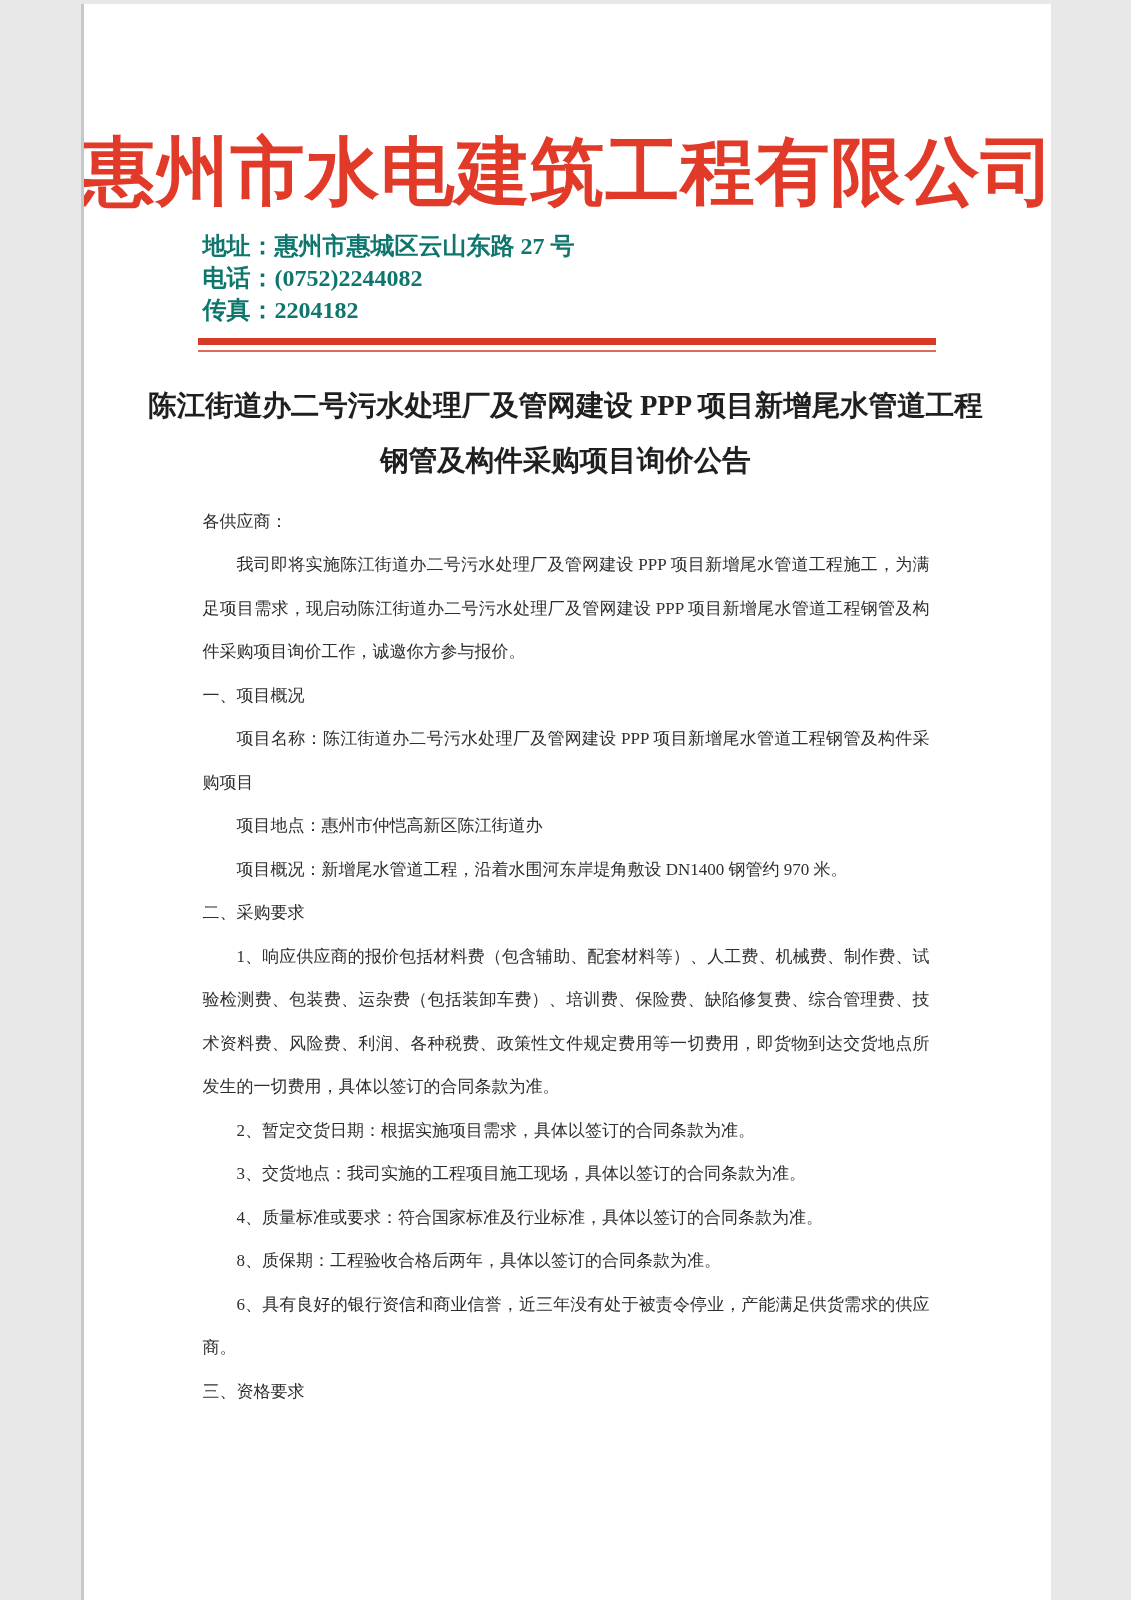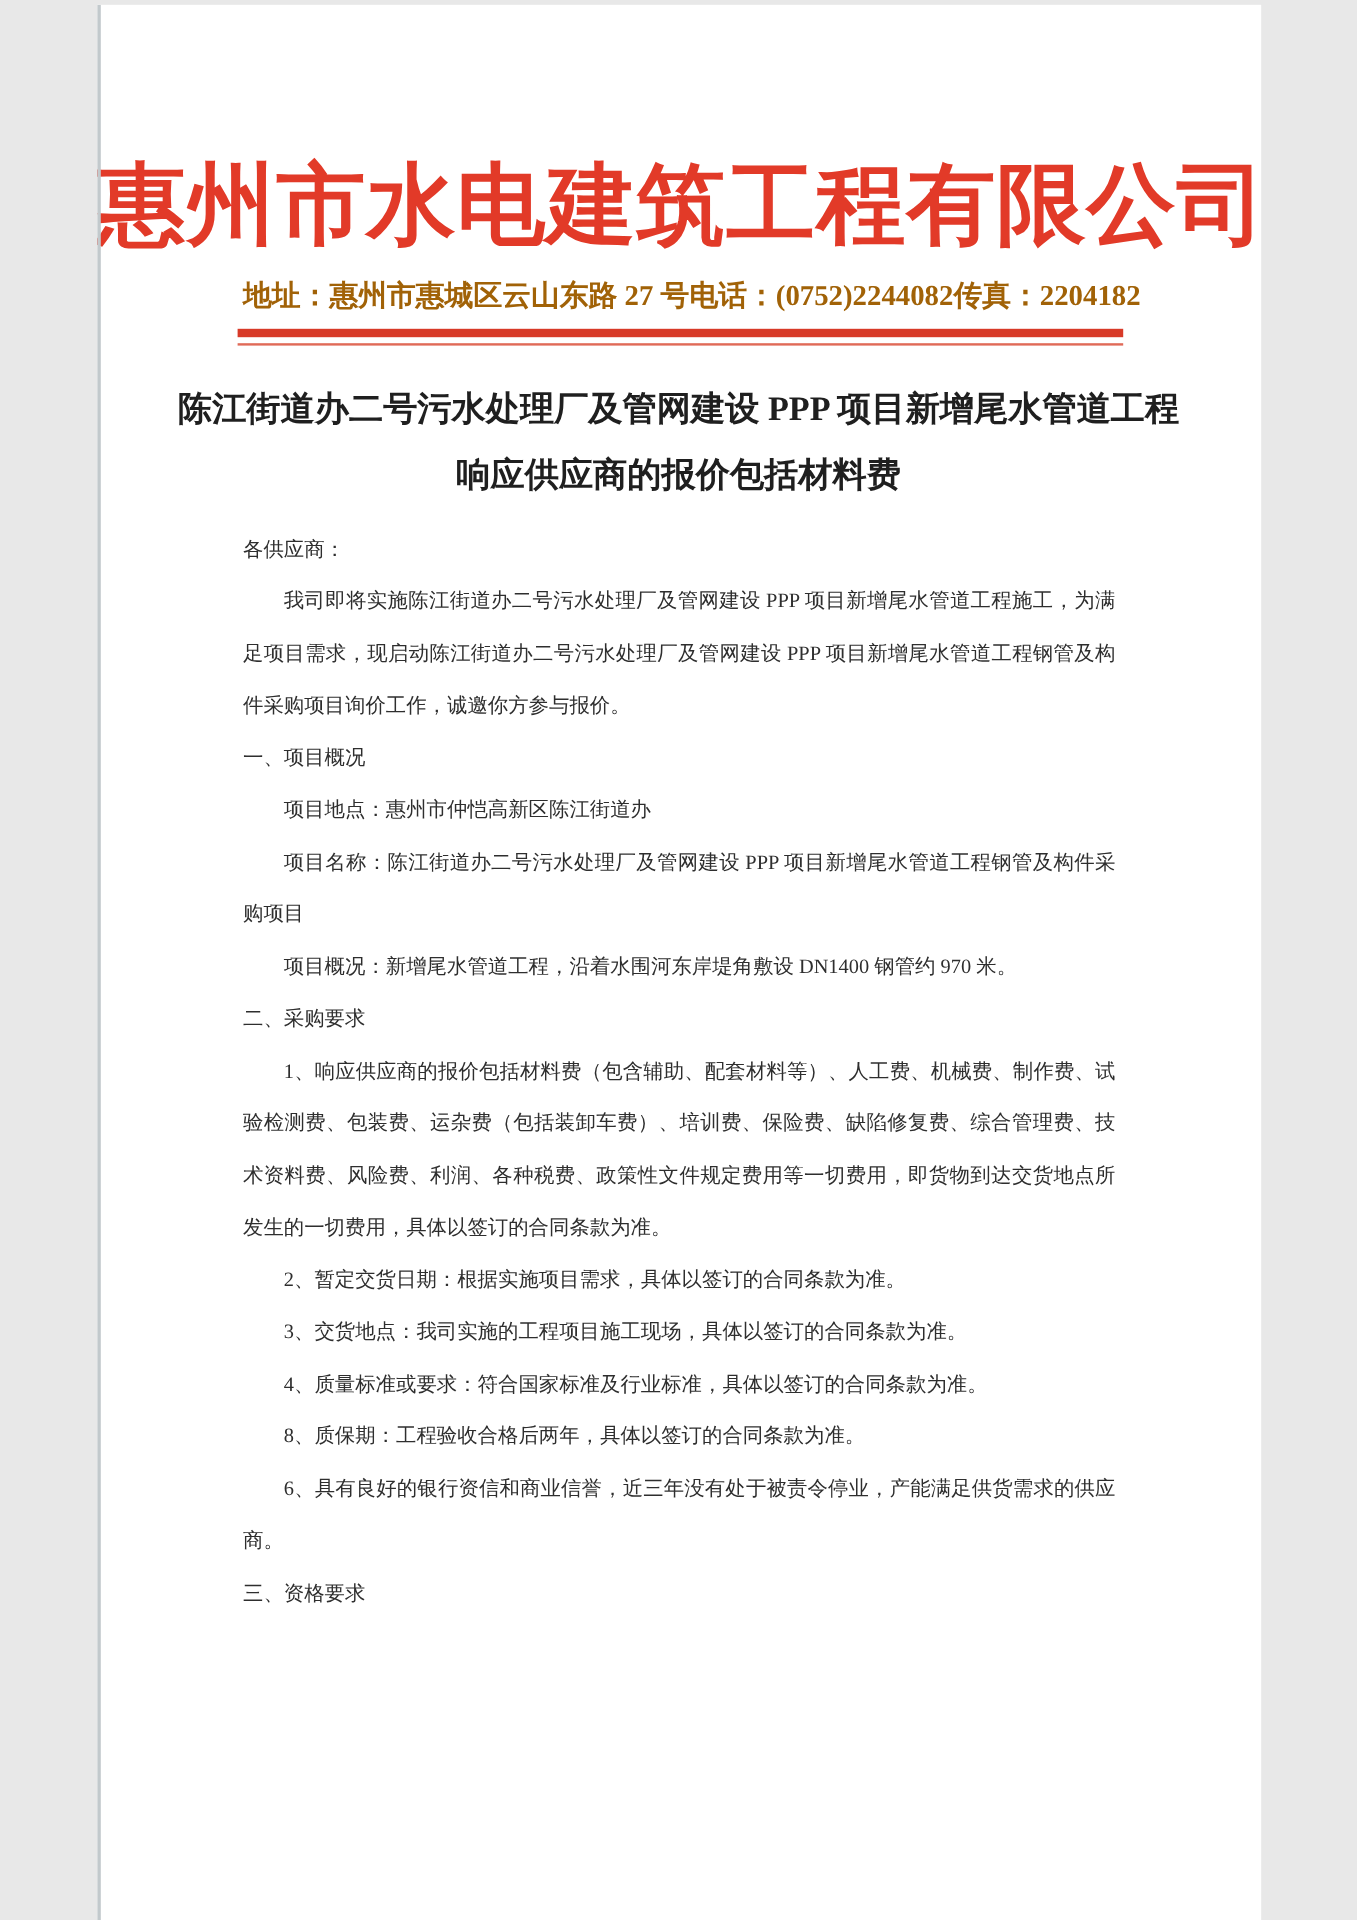--- a/index.html
+++ b/index.html
@@ -34,22 +34,23 @@
     letter-spacing: 1px;
     white-space: nowrap;
   }
   .contact-row {
     display: flex;
     justify-content: space-between;
     align-items: flex-start;
     margin: 18px 121px 0 122px;
     font-size: 24px;
     font-weight: bold;
-    color: #a16207;
+    color: #0f766e;
     white-space: nowrap;
+    flex-direction: column;
   }
   .rule-thick {
     margin: 12px 115px 0 117px;
     height: 7px;
     background: #d83a28;
   }
   .rule-thin {
     margin: 5px 115px 0 117px;
     height: 2px;
     background: #e06a58;
@@ -118,30 +119,30 @@
       <span>电话：(0752)2244082</span>
       <span>传真：2204182</span>
     </div>
     <div class="rule-thick"></div>
     <div class="rule-thin"></div>
   </header>
 
   <main class="doc-main">
     <h2 class="doc-title">
       <span class="tl">陈江街道办二号污水处理厂及管网建设 PPP 项目新增尾水管道工程</span>
-      <span class="tl">响应供应商的报价包括材料费</span>
+      <span class="tl">钢管及构件采购项目询价公告</span>
     </h2>
 
     <div class="doc-body">
       <p class="salutation">各供应商：</p>
       <p class="indent">我司即将实施陈江街道办二号污水处理厂及管网建设 PPP 项目新增尾水管道工程施工，为满足项目需求，现启动陈江街道办二号污水处理厂及管网建设 PPP 项目新增尾水管道工程钢管及构件采购项目询价工作，诚邀你方参与报价。</p>
 
       <p class="heading">一、项目概况</p>
+      <p class="indent">项目名称：陈江街道办二号污水处理厂及管网建设 PPP 项目新增尾水管道工程钢管及构件采购项目</p>
       <p class="indent">项目地点：惠州市仲恺高新区陈江街道办</p>
-      <p class="indent">项目名称：陈江街道办二号污水处理厂及管网建设 PPP 项目新增尾水管道工程钢管及构件采购项目</p>
       <p class="indent">项目概况：新增尾水管道工程，沿着水围河东岸堤角敷设 DN1400 钢管约 970 米。</p>
 
       <p class="heading">二、采购要求</p>
       <p class="indent">1、响应供应商的报价包括材料费（包含辅助、配套材料等）、人工费、机械费、制作费、试验检测费、包装费、运杂费（包括装卸车费）、培训费、保险费、缺陷修复费、综合管理费、技术资料费、风险费、利润、各种税费、政策性文件规定费用等一切费用，即货物到达交货地点所发生的一切费用，具体以签订的合同条款为准。</p>
       <p class="indent">2、暂定交货日期：根据实施项目需求，具体以签订的合同条款为准。</p>
       <p class="indent">3、交货地点：我司实施的工程项目施工现场，具体以签订的合同条款为准。</p>
       <p class="indent">4、质量标准或要求：符合国家标准及行业标准，具体以签订的合同条款为准。</p>
       <p class="indent">8、质保期：工程验收合格后两年，具体以签订的合同条款为准。</p>
       <p class="indent">6、具有良好的银行资信和商业信誉，近三年没有处于被责令停业，产能满足供货需求的供应商。</p>
 

